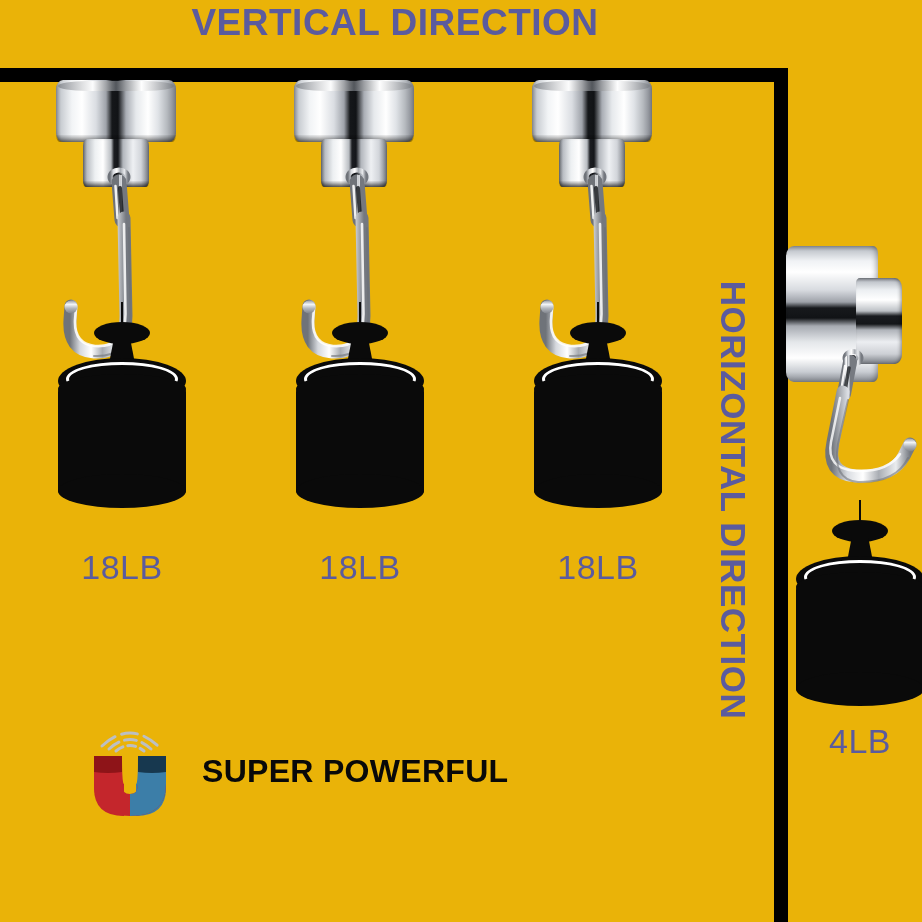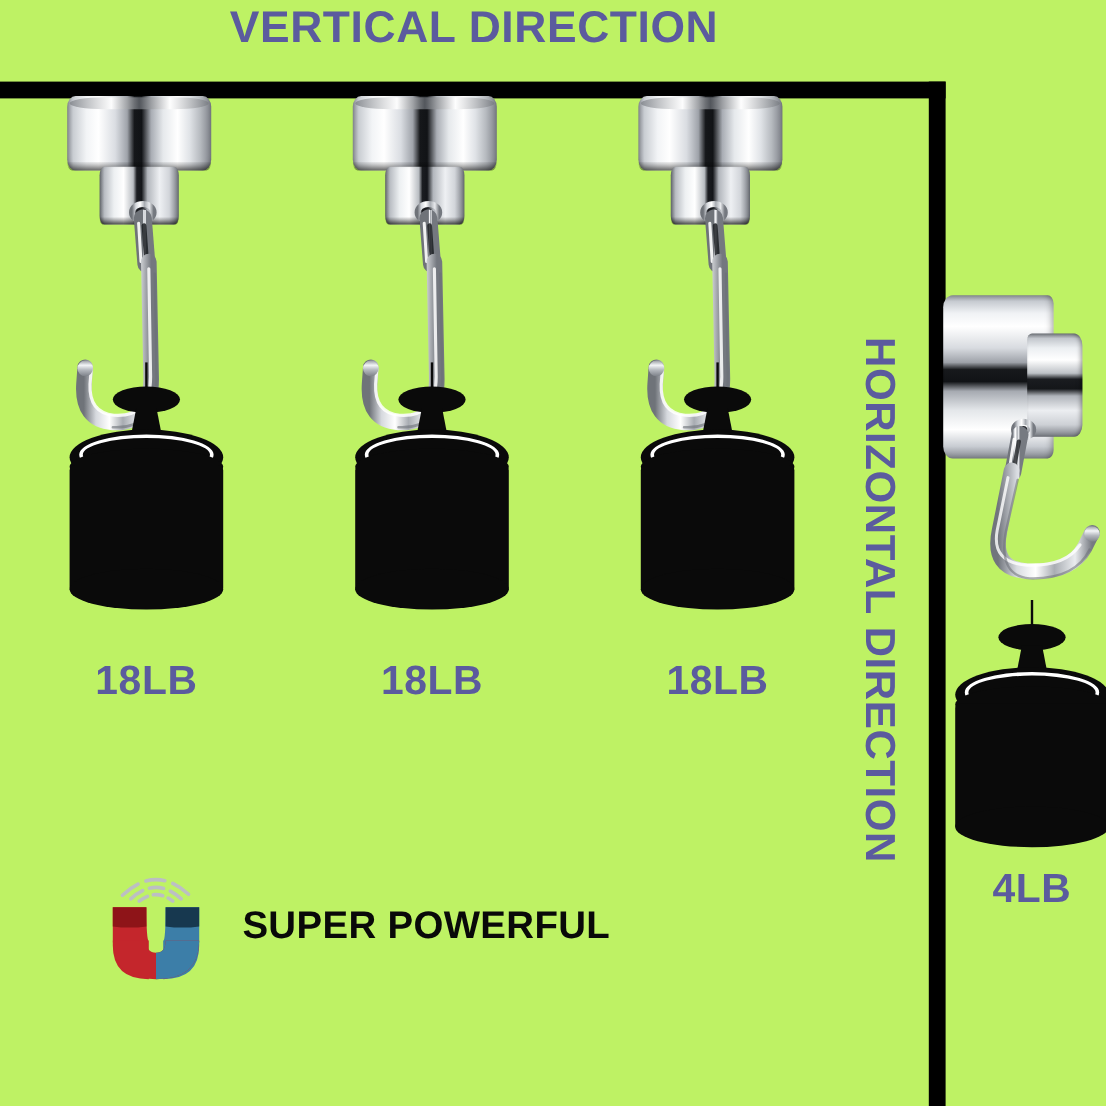--- a/index.html
+++ b/index.html
@@ -9,21 +9,21 @@
     height: 922px;
     background: #ffffff;
     font-family: "Liberation Sans", sans-serif;
     overflow: hidden;
   }
 
   #stage {
     position: relative;
     width: 922px;
     height: 922px;
-    background: #bef264;
+    background: #eab308;
   }
 
   
   .title-vertical {
     position: absolute;
     left: 0;
     top: 0px;
     width: 790px;
     text-align: center;
     font-size: 37px;
@@ -221,21 +221,21 @@
     height: 34px;
     margin-left: -64px;
     border-radius: 50%;
     background: #0a0a0a;
   }
 
   
   .lb-label {
     position: absolute;
     font-size: 34px;
-    font-weight: bold;
+    font-weight: normal;
     color: #5b5b9e;
     letter-spacing: 0.5px;
     white-space: nowrap;
     text-align: center;
   }
 
   
   .brand-row {
     position: absolute;
     left: 84px;

